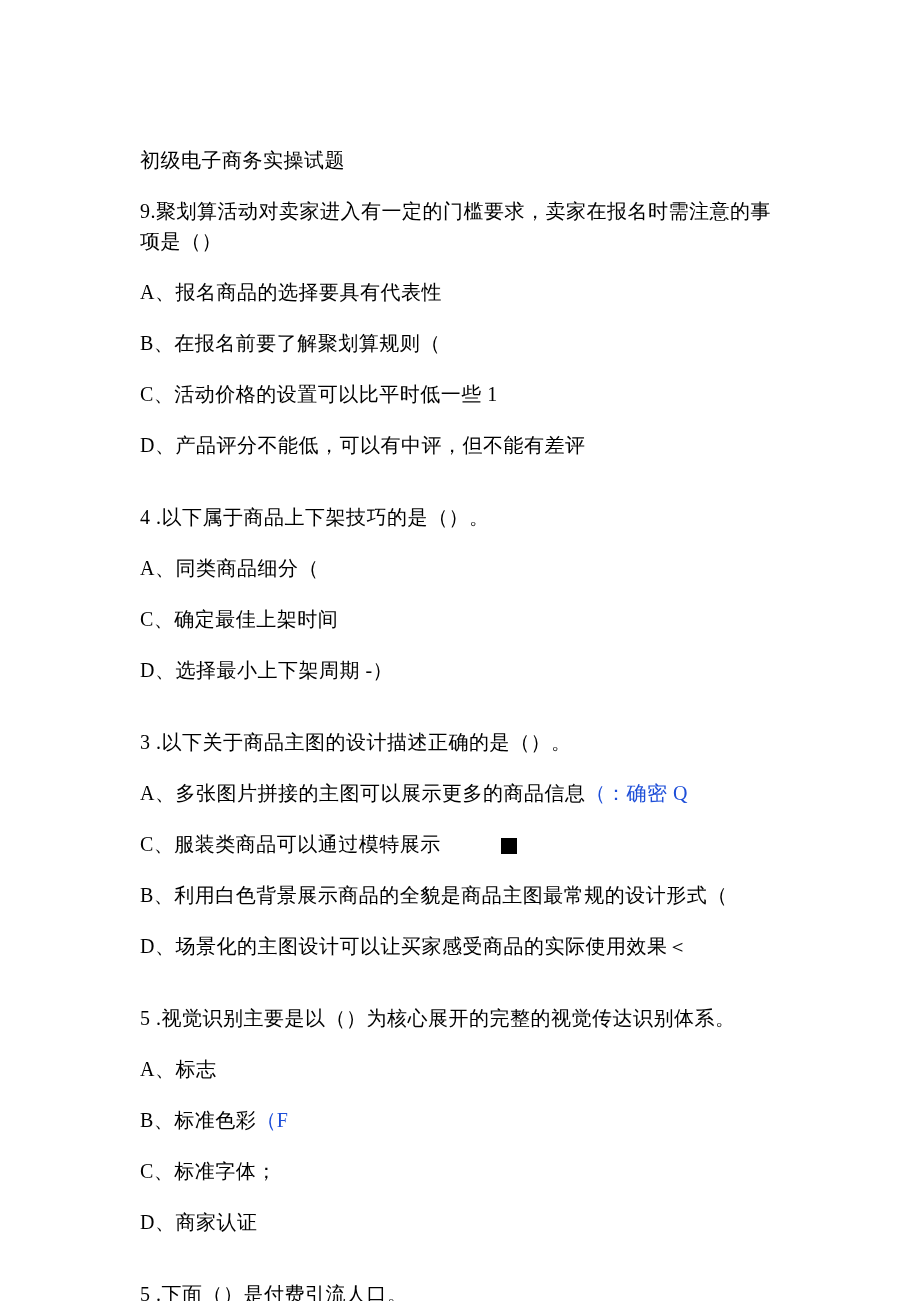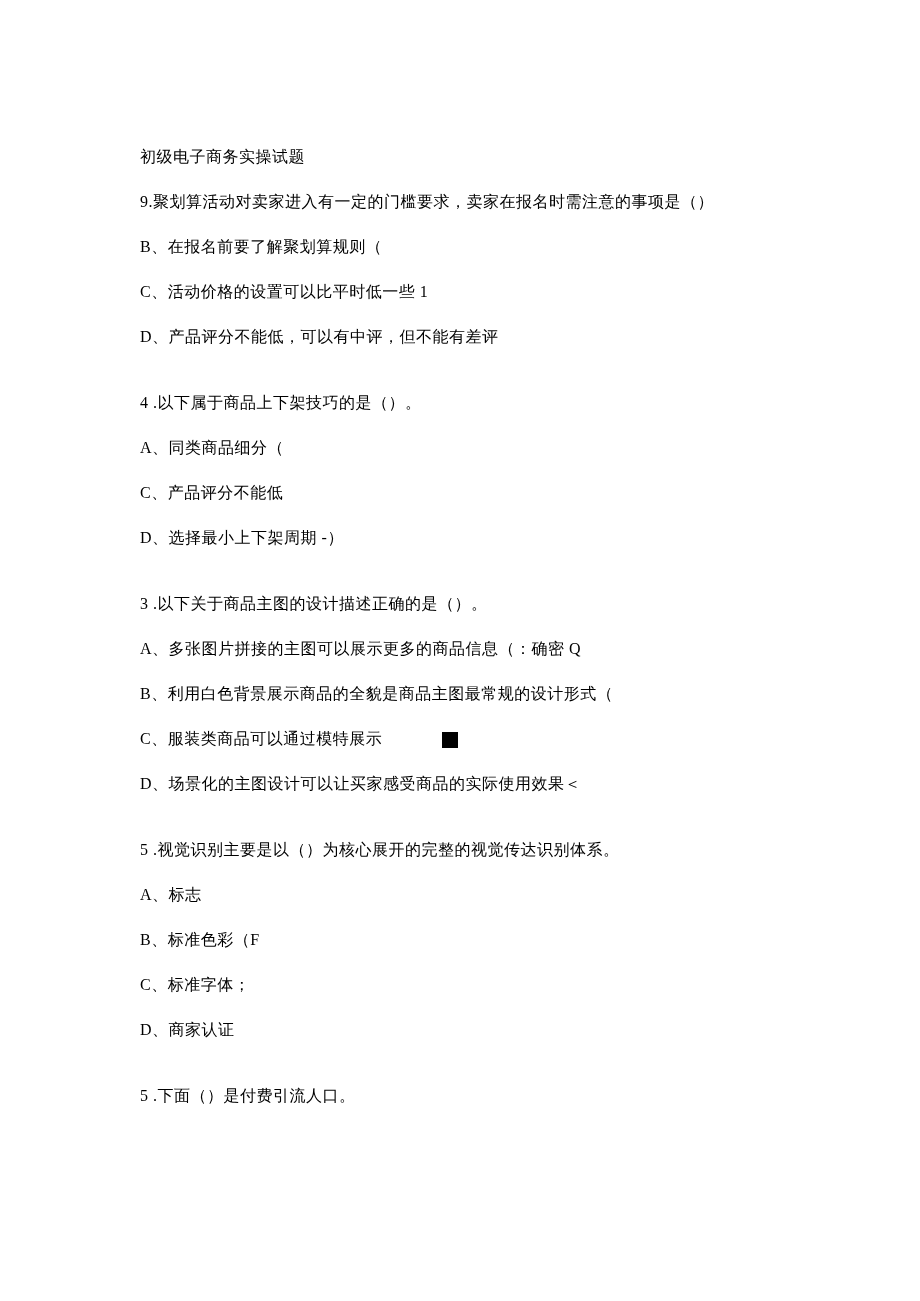--- a/index.html
+++ b/index.html
@@ -7,70 +7,71 @@
       padding: 0;
       background: #ffffff;
       font-family: "SimSun", "Songti SC", serif;
       width: 920px;
     }
     .page {
       padding: 145px 140px 100px 140px;
       box-sizing: border-box;
     }
     .line {
-      font-size: 16px;
+      font-size: 20px;
       line-height: 1.5;
       margin-bottom: 21px;
       color: #000;
       letter-spacing: 0.5px;
     }
     .gap {
       height: 21px;
     }
     .orange {
-      color: #000000;
+      color: #1d4ed8;
     }
     .black-box {
       display: inline-block;
       width: 16px;
       height: 16px;
       background: #000;
       vertical-align: middle;
       margin-left: 60px;
     }
   </style>
 </head>
 <body>
 
 <div class="page">
 
   <div class="line">初级电子商务实操试题</div>
 
   <div class="line">9.聚划算活动对卖家进入有一定的门槛要求，卖家在报名时需注意的事项是（）</div>
+  <div class="line">A、报名商品的选择要具有代表性</div>
   <div class="line">B、在报名前要了解聚划算规则（</div>
   <div class="line">C、活动价格的设置可以比平时低一些 1</div>
   <div class="line">D、产品评分不能低，可以有中评，但不能有差评</div>
 
   <div class="gap"></div>
 
   <div class="line">4  .以下属于商品上下架技巧的是（）。</div>
   <div class="line">A、同类商品细分（</div>
-  <div class="line">C、产品评分不能低</div>
+  <div class="line">C、确定最佳上架时间</div>
   <div class="line">D、选择最小上下架周期             -）</div>
 
   <div class="gap"></div>
 
   <div class="line">3  .以下关于商品主图的设计描述正确的是（）。</div>
   <div class="line">
     <span>A、多张图片拼接的主图可以展示更多的商品信息</span><span class="orange">（：确密 Q</span>
   </div>
-  <div class="line">B、利用白色背景展示商品的全貌是商品主图最常规的设计形式（</div>
   <div class="line">
     <span>C、服装类商品可以通过模特展示</span><span class="black-box"></span>
   </div>
+  <div class="line">B、利用白色背景展示商品的全貌是商品主图最常规的设计形式（</div>
   <div class="line">D、场景化的主图设计可以让买家感受商品的实际使用效果＜</div>
 
   <div class="gap"></div>
 
   <div class="line">5  .视觉识别主要是以（）为核心展开的完整的视觉传达识别体系。</div>
   <div class="line">A、标志</div>
   <div class="line">
     <span>B、标准色彩</span><span class="orange">（F</span>
   </div>
   <div class="line">C、标准字体；</div>

